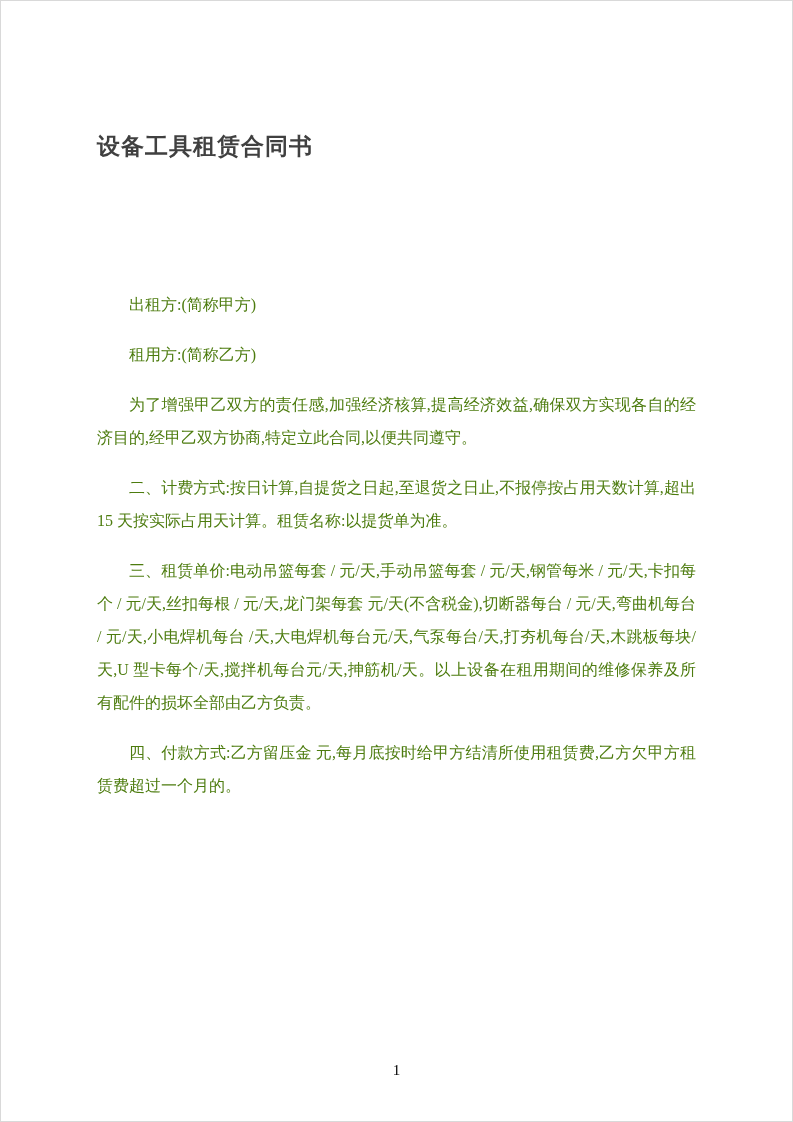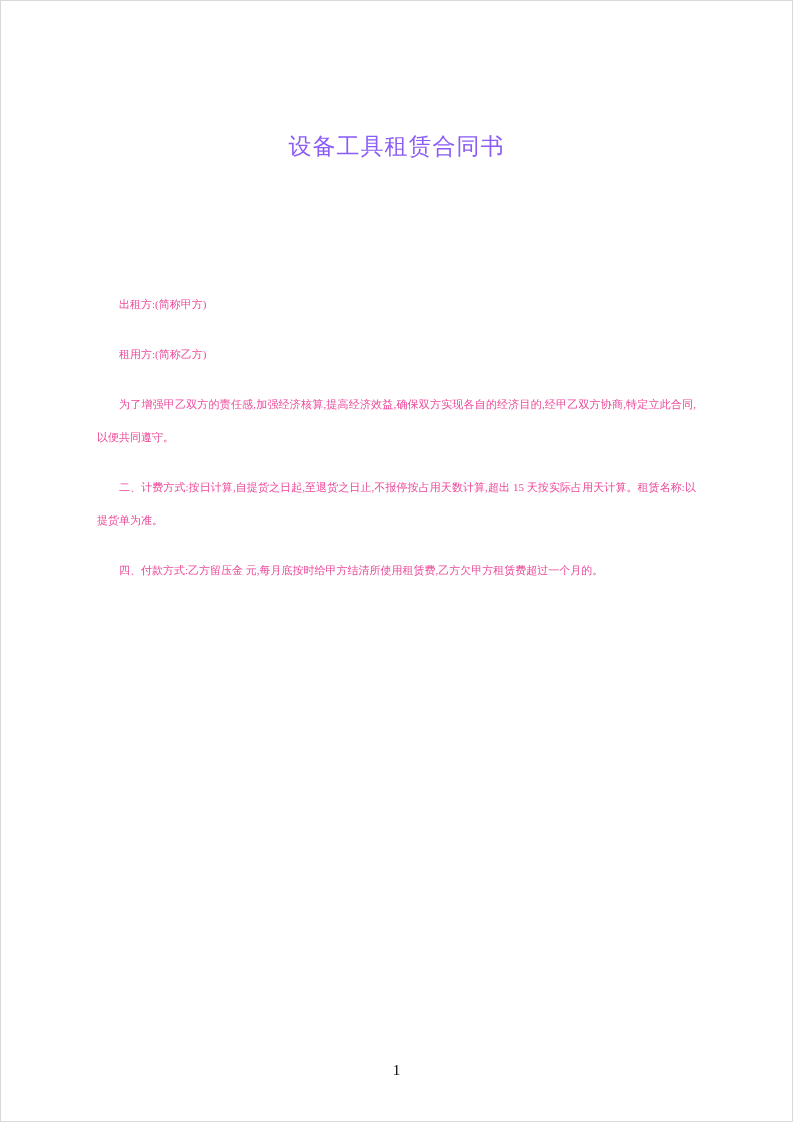--- a/index.html
+++ b/index.html
@@ -20,34 +20,33 @@
     background: #ffffff;
     border: 1px solid #d9d9d9;
     padding: 130px 96px 0 96px;
     position: relative;
     font-family: "Liberation Serif", "DejaVu Serif", serif;
     color: #000000;
   }
   .doc-title {
     font-family: "Liberation Sans", "DejaVu Sans", sans-serif;
     font-size: 23px;
-    font-weight: normal;
-    text-align: center;
+    font-weight: bold;
     letter-spacing: 1px;
     margin: 0 0 126px 0;
-    color: #8b5cf6;
+    color: #404040;
   }
   .para {
-    font-size: 11px;
+    font-size: 16px;
     line-height: 33px;
     text-align: justify;
     text-indent: 2em;
     margin: 4px 0 17px 0;
     word-break: break-all;
-    color: #ec4899;
+    color: #4d7c0f;
   }
   .page-footer {
     position: absolute;
     left: 0;
     bottom: 42px;
     width: 100%;
     text-align: center;
     font-size: 15px;
     font-family: "Liberation Serif", "DejaVu Serif", serif;
     color: #000000;
@@ -62,20 +61,21 @@
 
   <p class="para">出租方:(简称甲方)</p>
 
   <p class="para">租用方:(简称乙方)</p>
 
   <p class="para">为了增强甲乙双方的责任感,加强经济核算,提高经济效益,确保双方实现各自的经济目的,经甲乙双方协商,特定立此合同,以便共同遵守。</p>
 
 
   <p class="para">二、计费方式:按日计算,自提货之日起,至退货之日止,不报停按占用天数计算,超出 15 天按实际占用天计算。租赁名称:以提货单为准。</p>
 
+  <p class="para">三、租赁单价:电动吊篮每套 / 元/天,手动吊篮每套 / 元/天,钢管每米 / 元/天,卡扣每个 / 元/天,丝扣每根 / 元/天,龙门架每套 元/天(不含税金),切断器每台 / 元/天,弯曲机每台 / 元/天,小电焊机每台 /天,大电焊机每台元/天,气泵每台/天,打夯机每台/天,木跳板每块/天,U 型卡每个/天,搅拌机每台元/天,抻筋机/天。以上设备在租用期间的维修保养及所有配件的损坏全部由乙方负责。</p>
 
   <p class="para">四、付款方式:乙方留压金 元,每月底按时给甲方结清所使用租赁费,乙方欠甲方租赁费超过一个月的。</p>
 
 
 
   <div class="page-footer">1</div>
 
 </div>
 
 </body></html>

